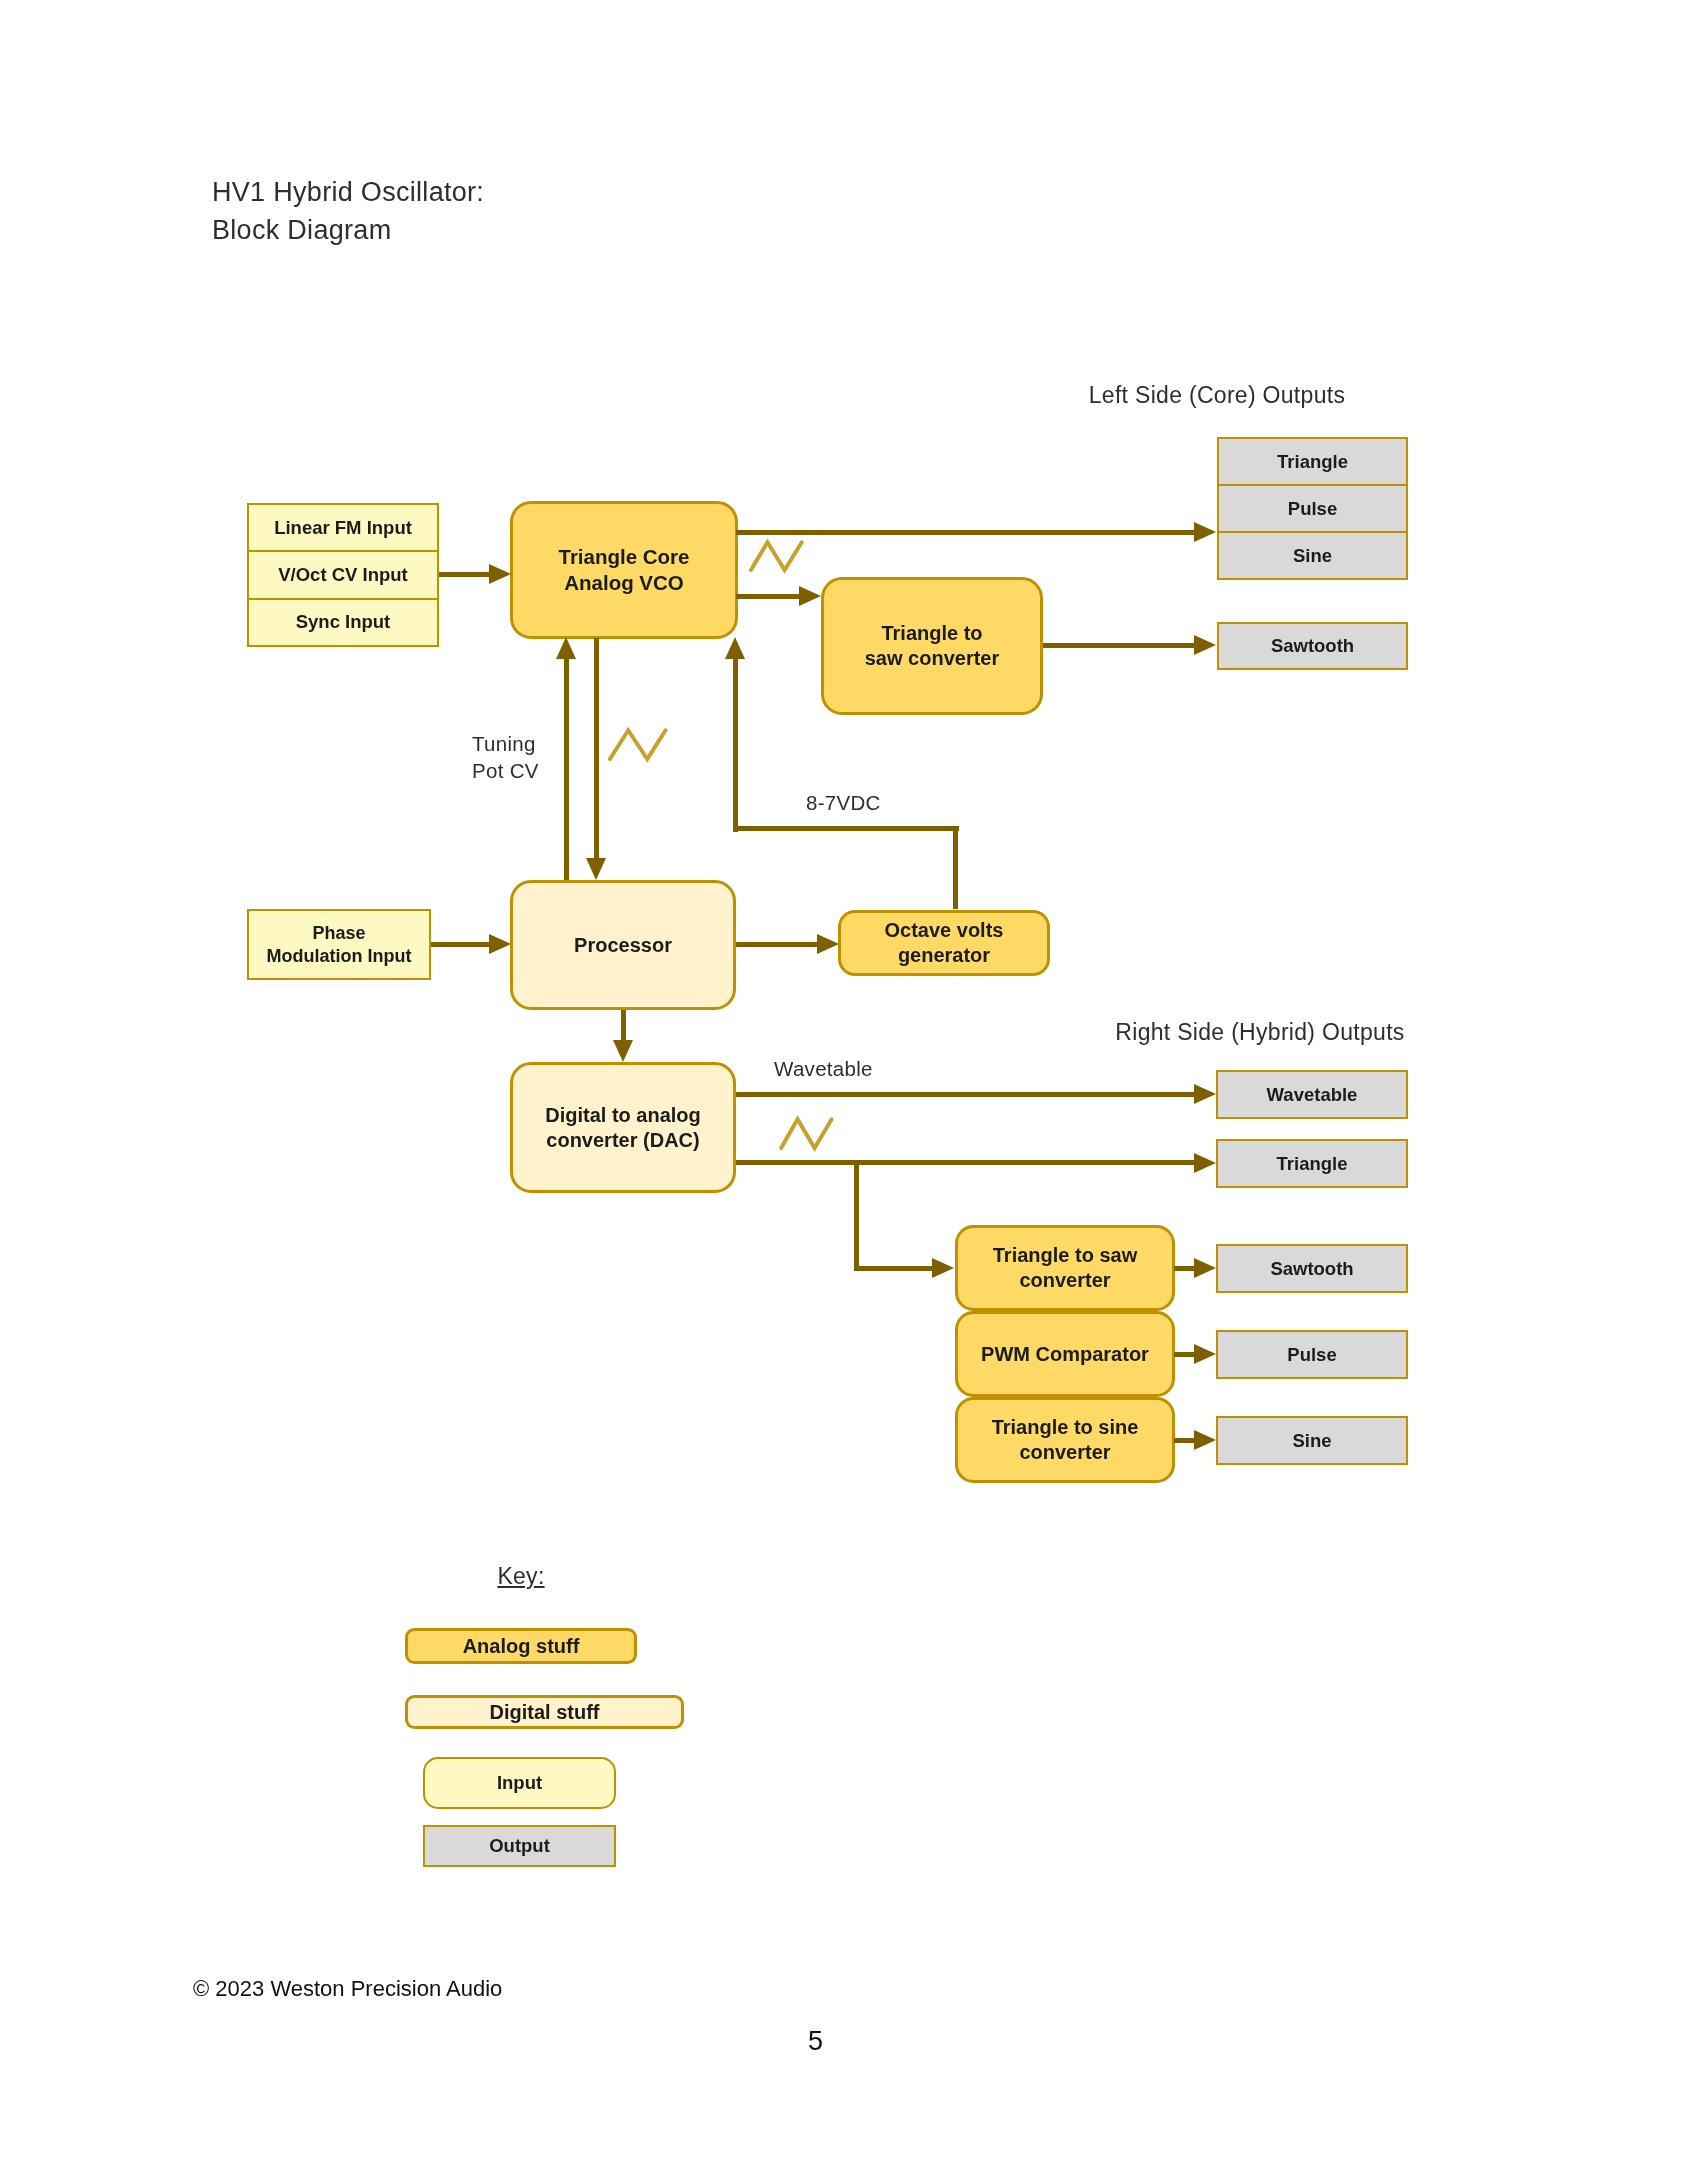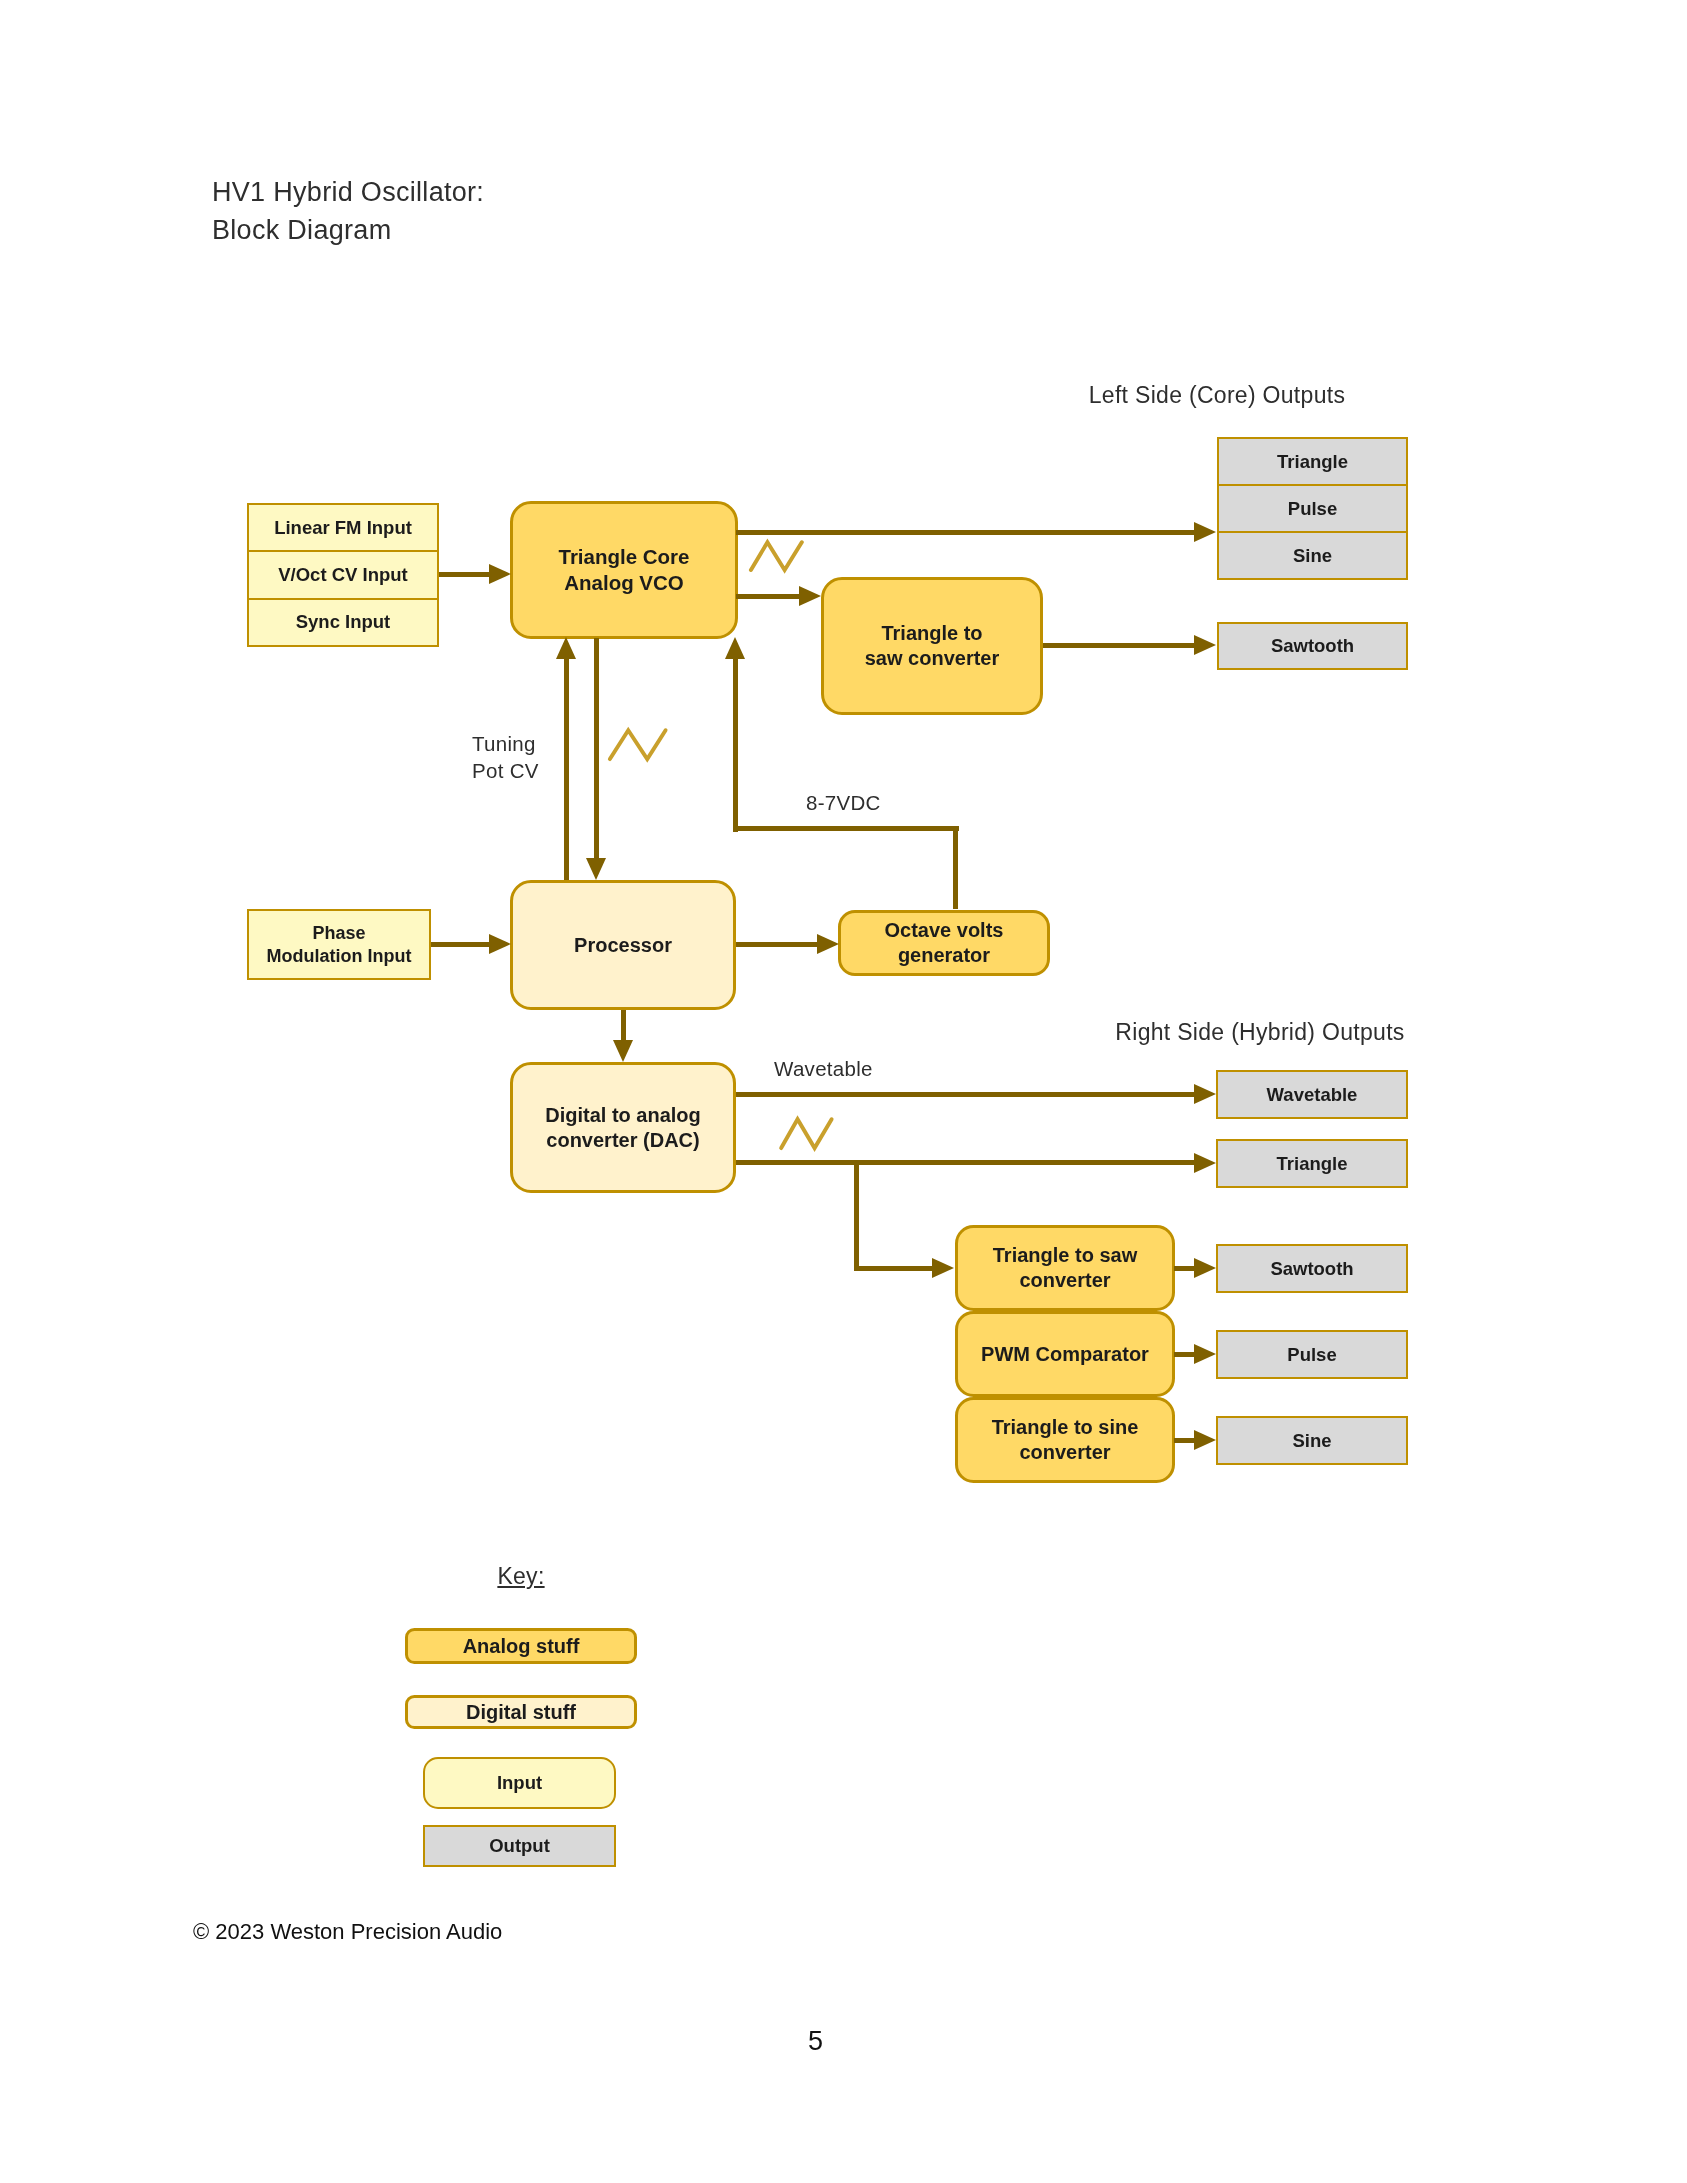--- a/index.html
+++ b/index.html
@@ -13,21 +13,21 @@
     color:#2e2e2e;font-weight:400;letter-spacing:0.3px;
   }
   .section-heading{
     position:absolute;font-size:23px;color:#2e2e2e;font-weight:400;letter-spacing:0.3px;
     text-align:center;
   }
   .annot{
     position:absolute;font-size:20.5px;color:#2e2e2e;font-weight:400;letter-spacing:0.3px;
     line-height:27px;
   }
-  .footer-text{position:absolute;left:193px;top:1919px;font-size:22px;color:#111;}
+  .footer-text{position:absolute;left:193px;top:1976px;font-size:22px;color:#111;}
   .page-num{position:absolute;left:808px;top:2026px;font-size:27px;color:#111;}
   
   .box{
     position:absolute;box-sizing:border-box;border:2.6px solid #BF9000;
     display:flex;align-items:center;justify-content:center;text-align:center;
     color:#1c1c1c;font-weight:600;line-height:1.25;
   }
   .rounded{border-radius:21px;border-width:3.3px;}
   .fill-analog{background:#FFD966;}
   .fill-digital{background:#FFF2CC;}
@@ -157,21 +157,21 @@
   <svg class="glyph" style="left:778px;top:1114px;" width="64" height="38" viewBox="0 0 96 58">
     <polyline points="4,52 29,8 55,52 81,8" fill="none" stroke="#C9A02C" stroke-width="6" stroke-linecap="round"></polyline>
   </svg>
 
   <div class="annot" style="left:472px;top:730px;width:86px;">Tuning Pot CV</div>
   <div class="annot" style="left:806px;top:789px;">8-7VDC</div>
   <div class="annot" style="left:774px;top:1055px;">Wavetable</div>
 
   <div class="section-heading" style="left:405px;top:1563px;width:232px;text-decoration:underline;">Key:</div>
   <div class="box rounded fill-analog" style="left:405px;top:1628px;width:232px;height:36px;font-size:20px;border-radius:9.3px;border-width:3.3px;">Analog stuff</div>
-  <div class="box rounded fill-digital" style="left:405px;top:1695px;width:232px;height:34px;font-size:20px;border-radius:9.3px;border-width:3.3px;">Digital stuff</div>
+  <div class="box rounded fill-digital" style="left:405px;top:1695px;width:279px;height:34px;font-size:20px;border-radius:9.3px;border-width:3.3px;">Digital stuff</div>
   <div class="box fill-input" style="left:423px;top:1757px;width:193px;height:52px;font-size:18.5px;border-radius:15px;">Input</div>
   <div class="box fill-output" style="left:423px;top:1825px;width:193px;height:42px;font-size:18.5px;">Output</div>
 
   <div class="footer-text">© 2023 Weston Precision Audio</div>
   <div class="page-num">5</div>
 
 </div>
 
 
 </body></html>

